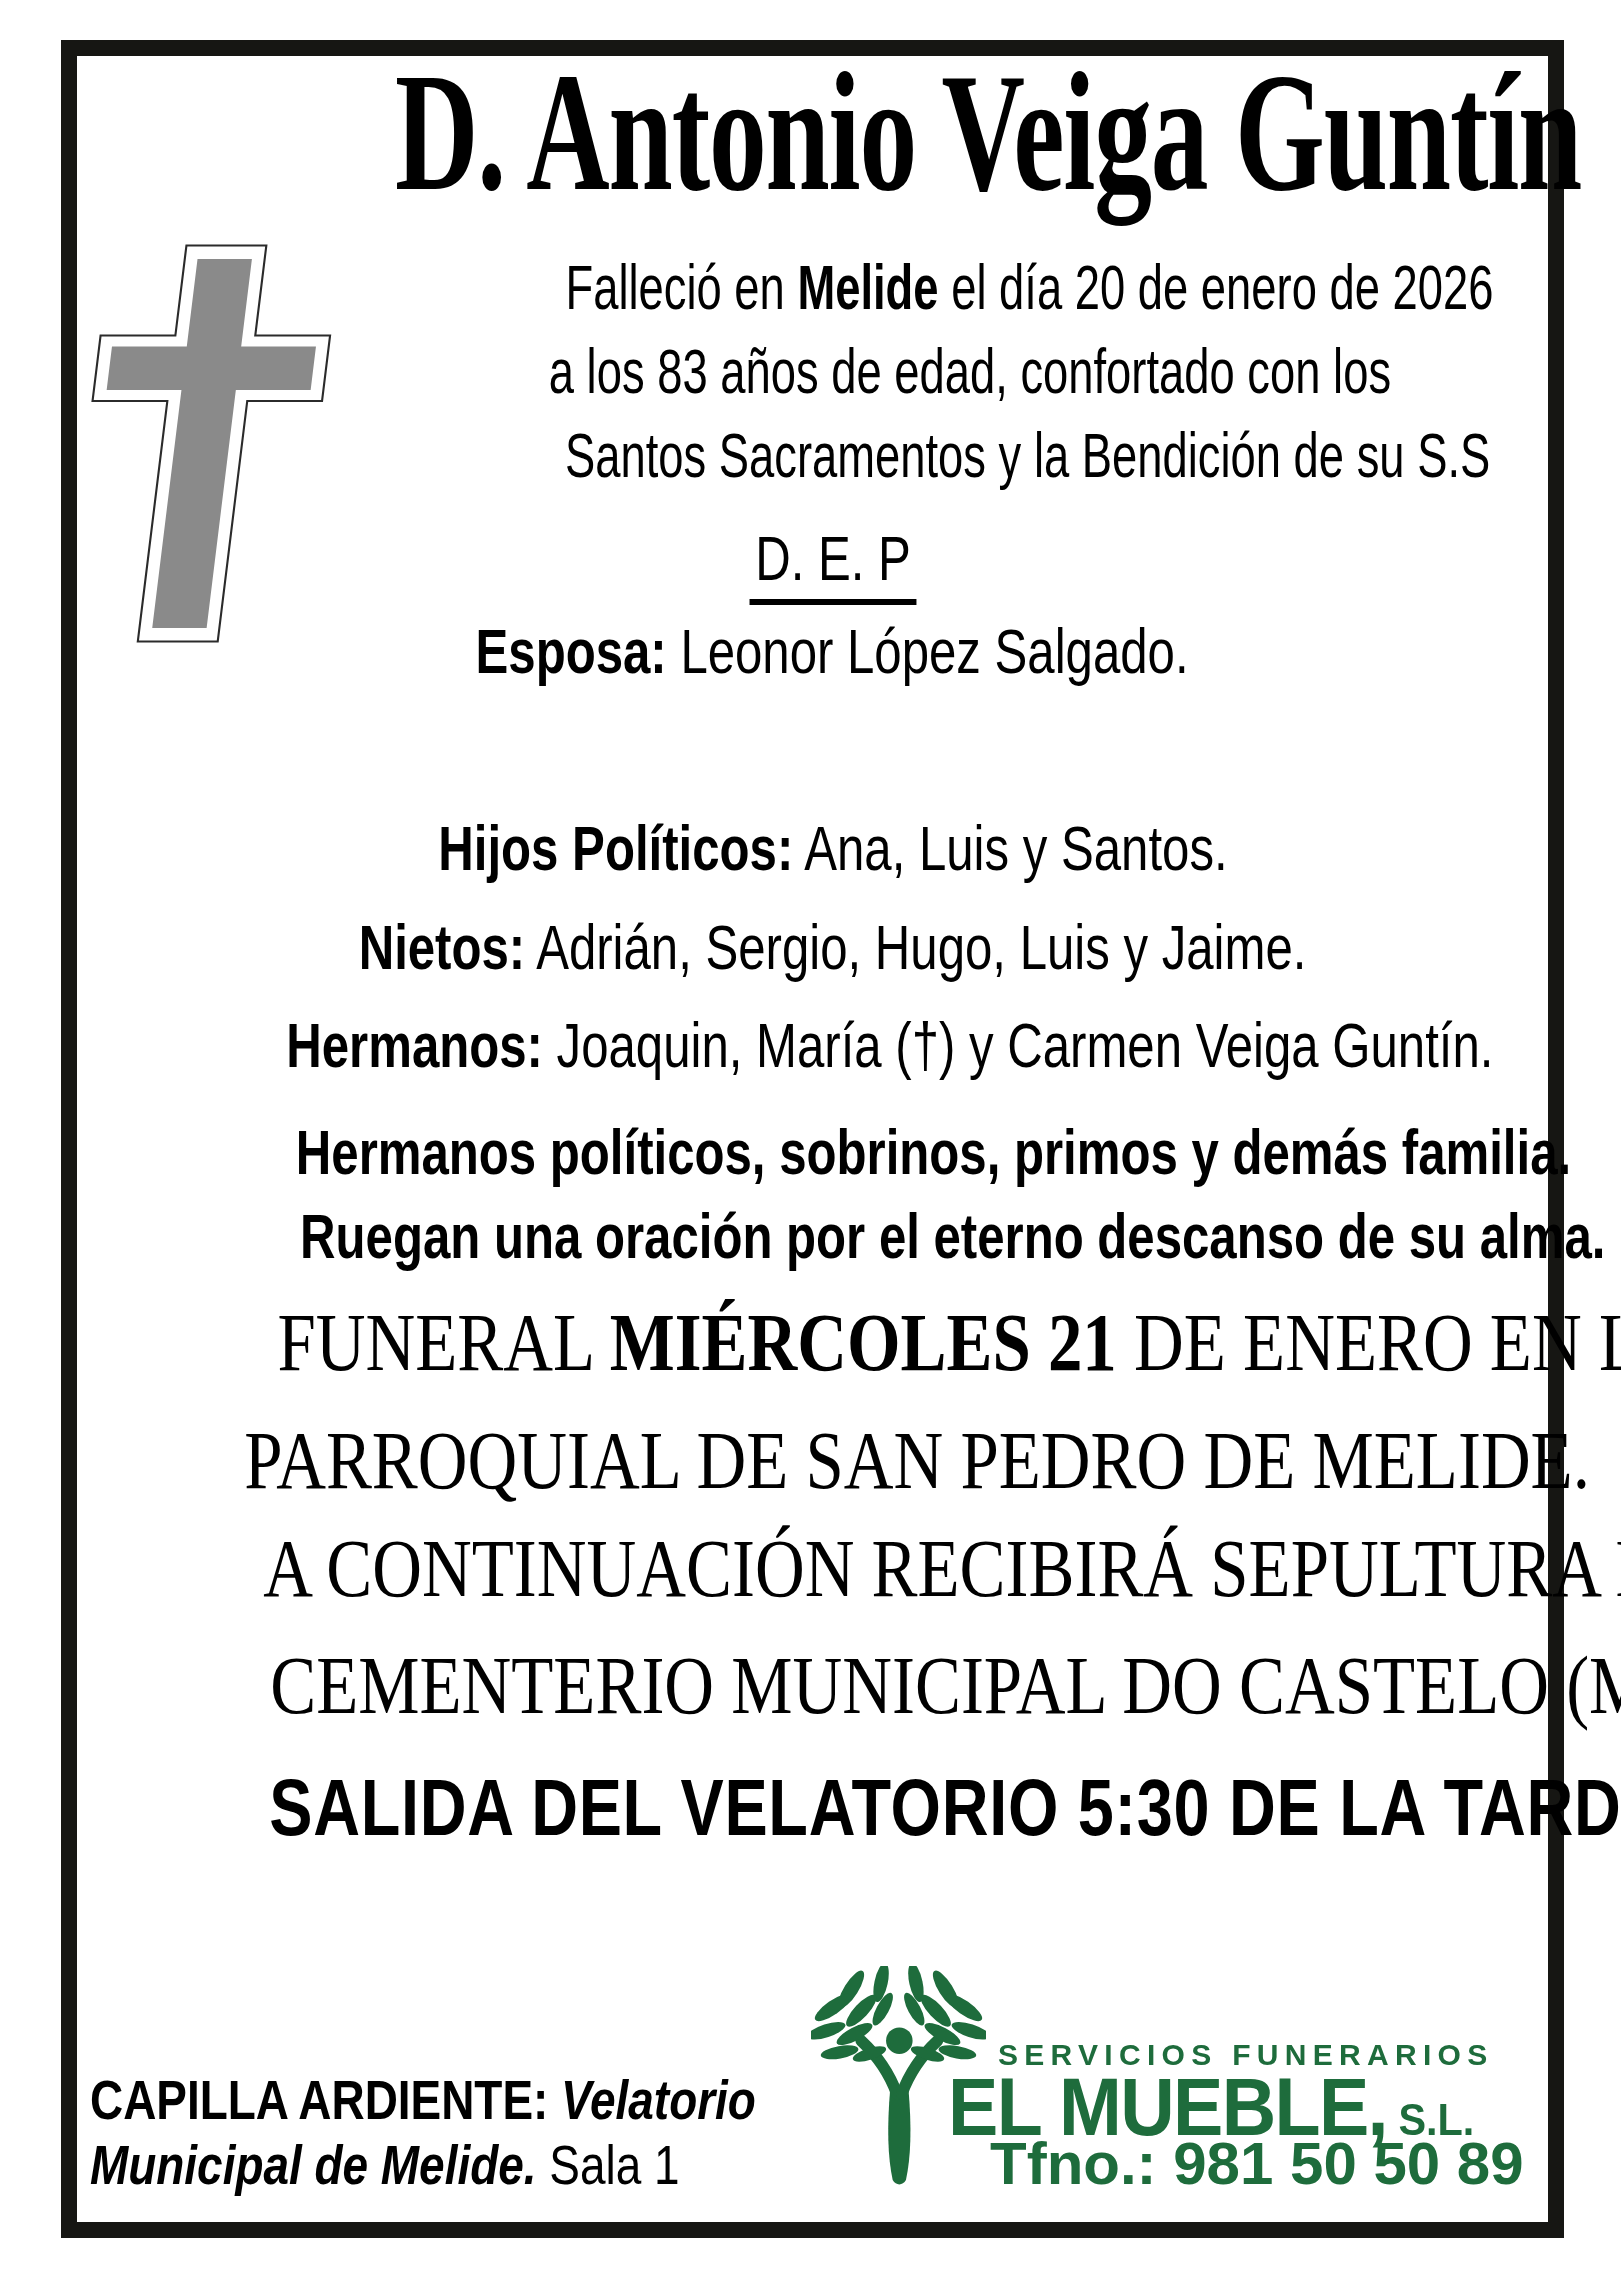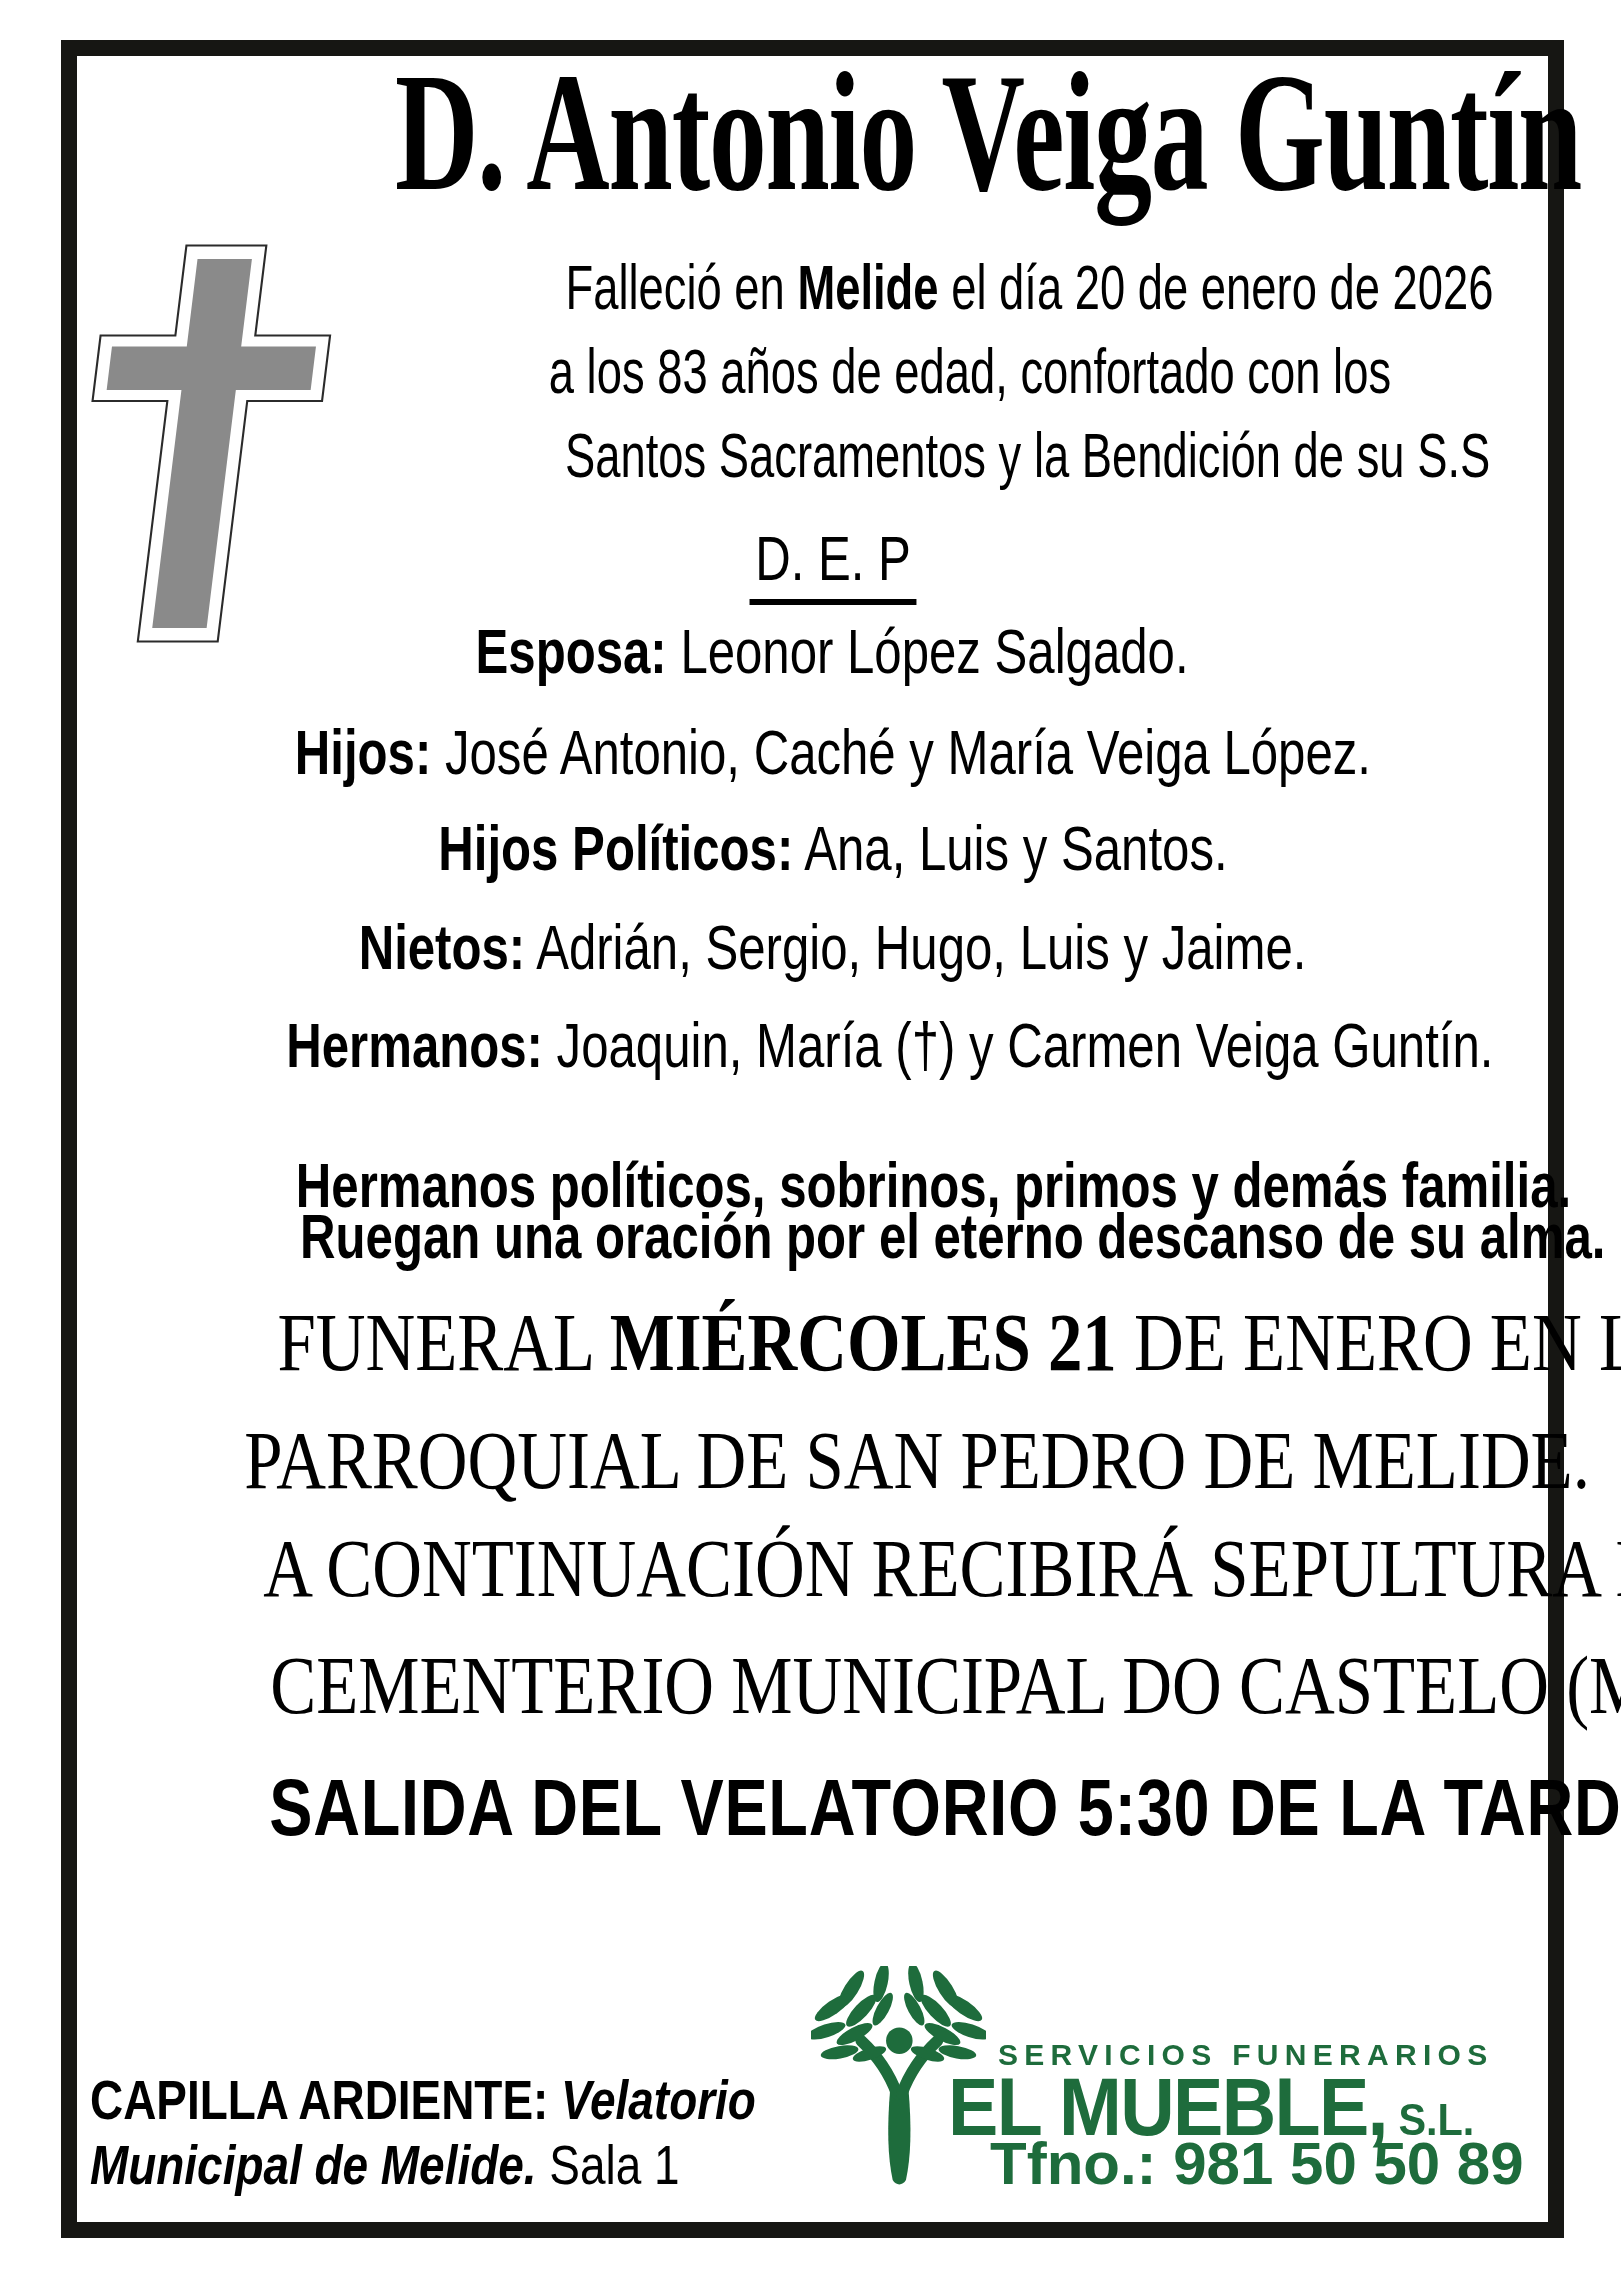--- a/index.html
+++ b/index.html
@@ -111,34 +111,31 @@
     <span class="sx">Santos Sacramentos y la Bendición de su S.S</span>
   </div>
 
   <div class="line dep">
     <span class="sx">D. E. P</span>
   </div>
 
   <div class="line fam" style="top:615px;">
     <span class="sx"><b>Esposa:</b><span> Leonor López Salgado.</span></span>
   </div>
-  <div class="line fam" style="top:716px;">
-    <span class="sx"><b>Hijos:</b><span> José Antonio, Caché y María Veiga López.</span></span>
-  </div>
   <div class="line fam" style="top:812px;">
     <span class="sx"><b>Hijos Políticos:</b><span> Ana, Luis y Santos.</span></span>
   </div>
   <div class="line fam" style="top:911px;">
     <span class="sx"><b>Nietos:</b><span> Adrián, Sergio, Hugo, Luis y Jaime.</span></span>
   </div>
   <div class="line fam" style="top:1009px;">
     <span class="sx"><b>Hermanos:</b><span> Joaquin, María (†) y Carmen Veiga Guntín.</span></span>
   </div>
 
-  <div class="line fam fam-bold" style="top:1149px;">
+  <div class="line fam fam-bold" style="top:1116px;">
     <span class="sx">Hermanos políticos, sobrinos, primos y demás familia.</span>
   </div>
   <div class="line fam fam-bold" style="top:1200px;">
     <span class="sx">Ruegan una oración por el eterno descanso de su alma.</span>
   </div>
 
   <div class="line serifline" style="top:1289px;">
     <span class="sx"><span>FUNERAL </span><b>MIÉRCOLES 21</b><span> DE ENERO EN LA IGLESIA</span></span>
   </div>
   <div class="line serifline" style="top:1407px;">

